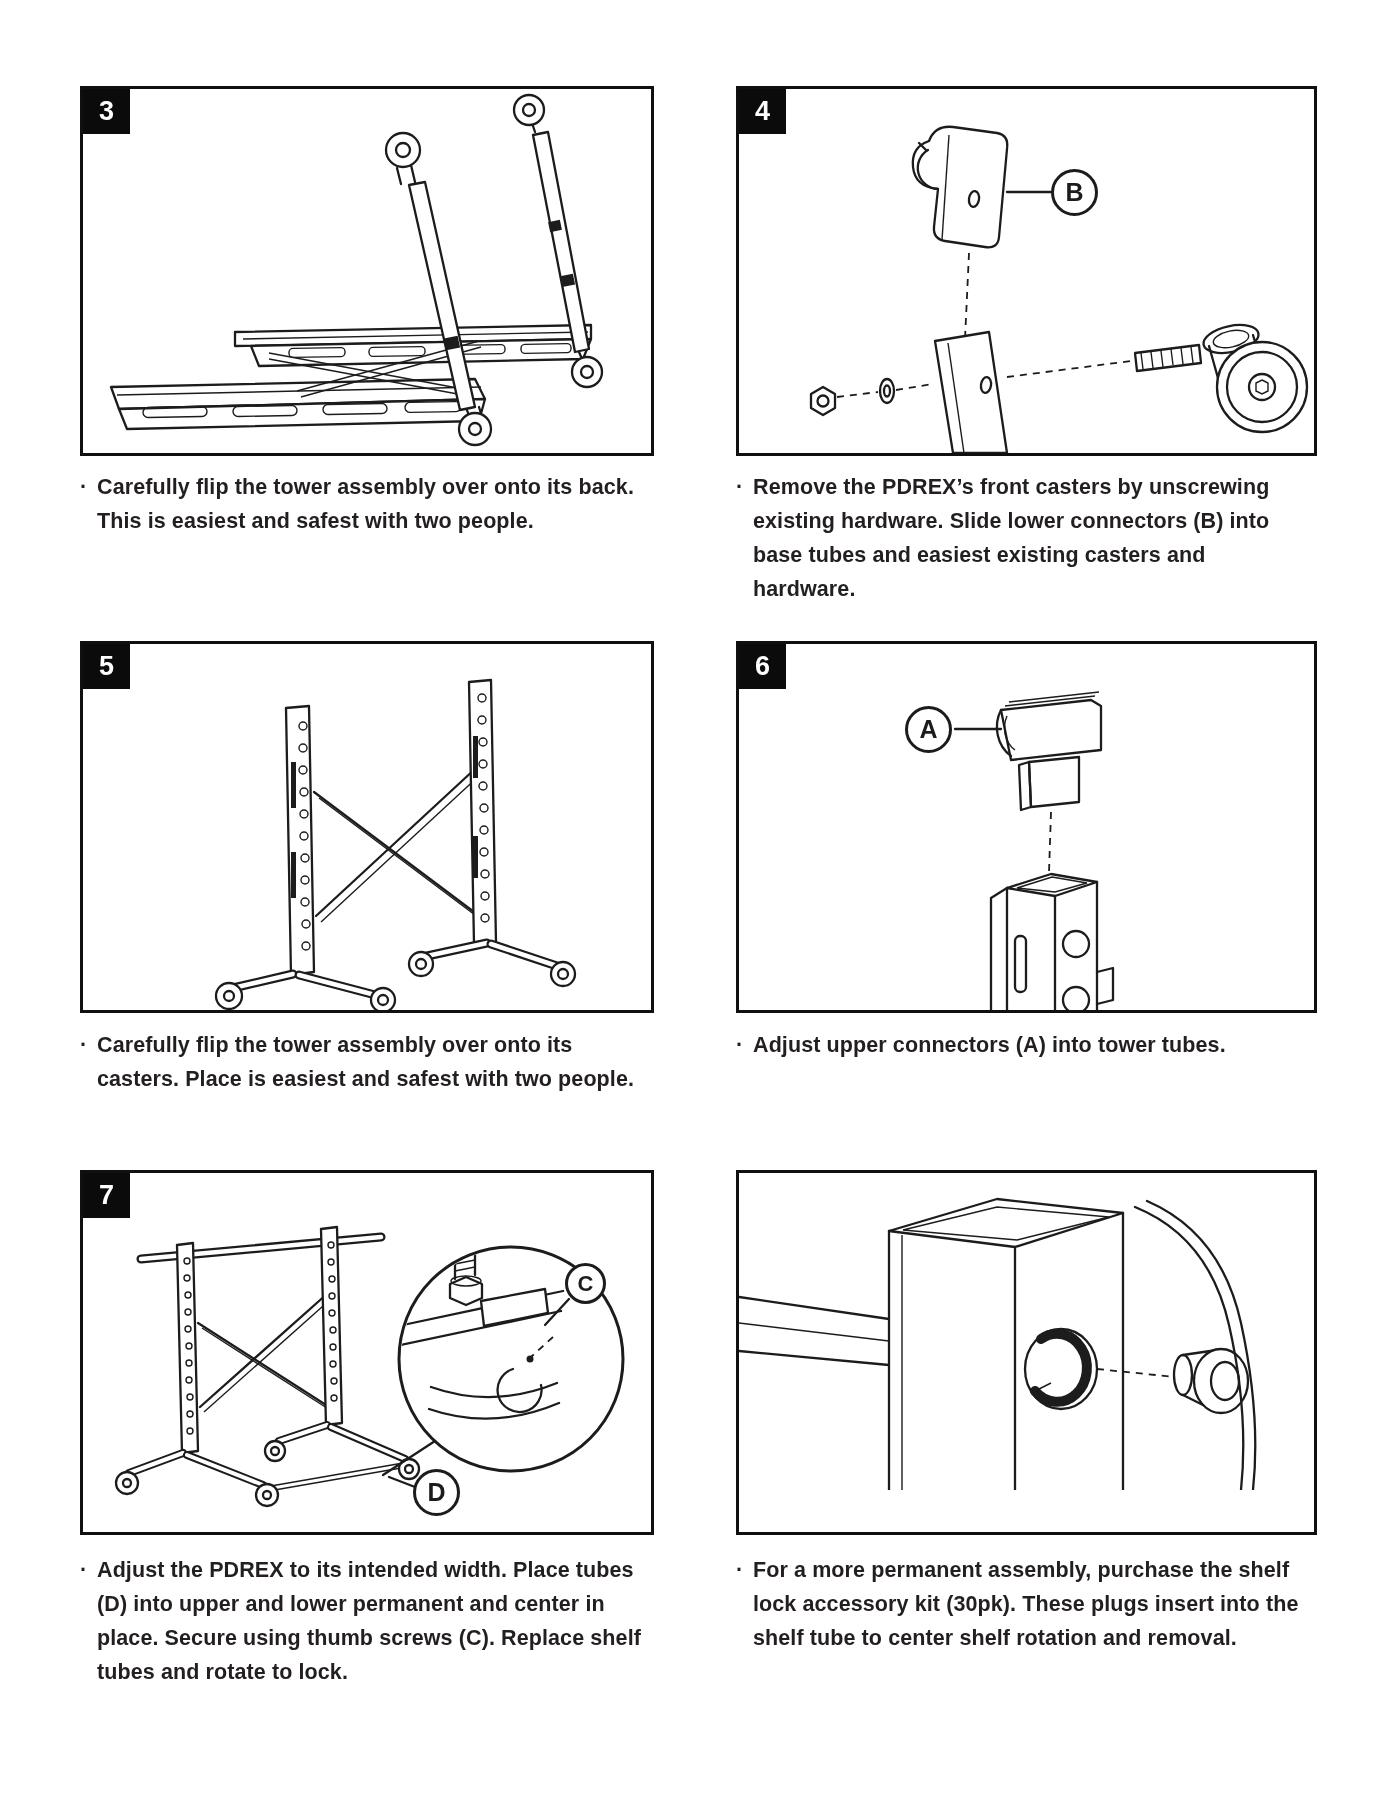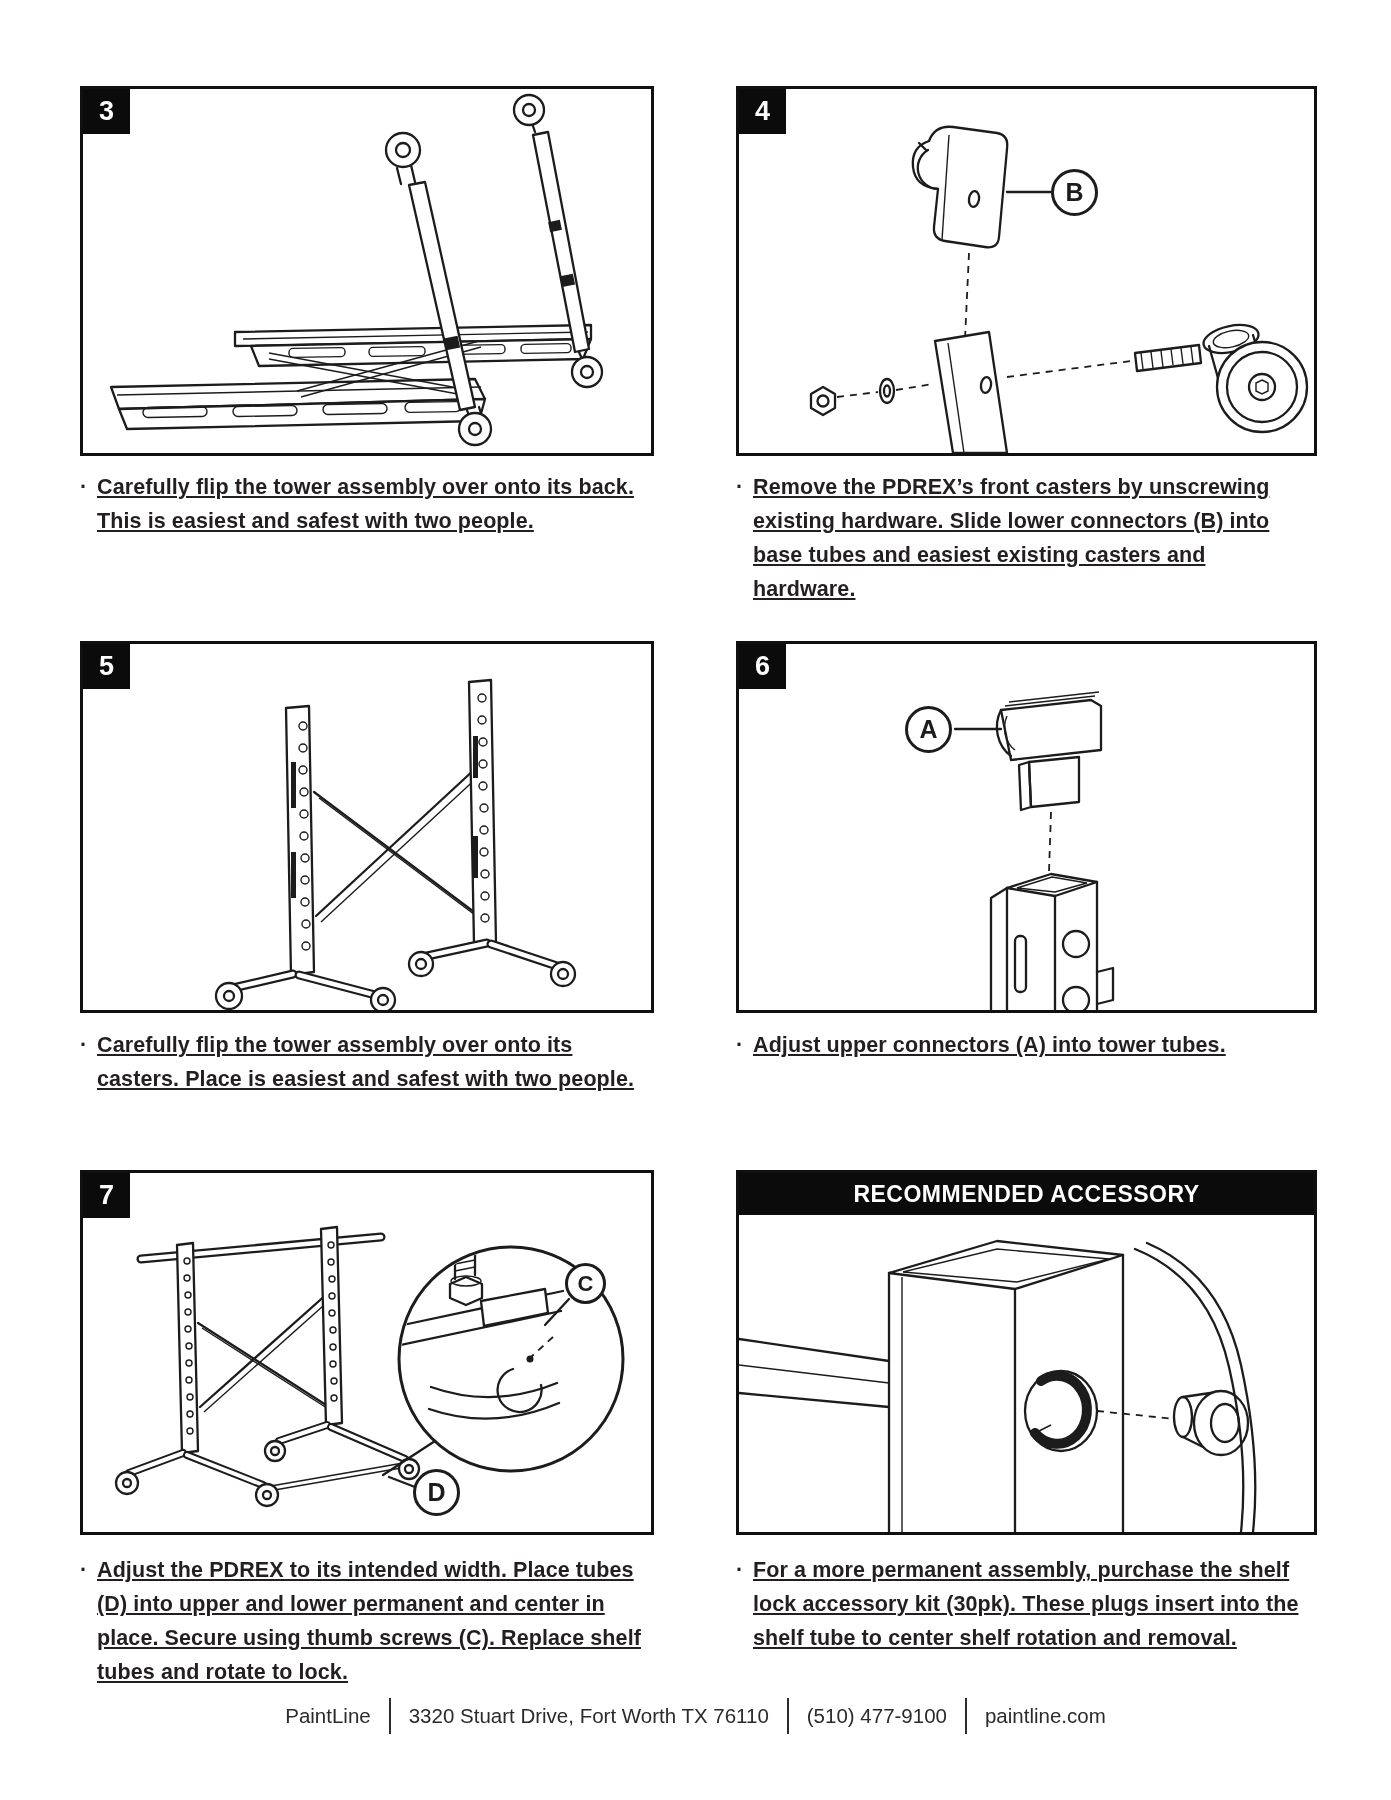--- a/index.html
+++ b/index.html
@@ -5,21 +5,21 @@
   html,body{margin:0;padding:0;background:#e8e8e8;}
   .page{position:relative;width:1391px;height:1800px;background:#ffffff;overflow:hidden;
         font-family:"Liberation Sans",sans-serif;color:#231f20;}
   .panel{position:absolute;border:3px solid #101010;background:#fff;box-sizing:border-box;}
   .badge{position:absolute;top:0;left:0;width:47px;height:45px;background:#0b0b0b;color:#fff;
          font-size:27px;font-weight:700;display:flex;align-items:center;justify-content:center;z-index:3;}
   .acc-header{height:42px;background:#0b0b0b;color:#fff;font-size:23px;font-weight:700;
          display:flex;align-items:center;justify-content:center;letter-spacing:.5px;}
   .cap{position:absolute;display:flex;font-size:21.5px;line-height:34px;font-weight:700;letter-spacing:.1px;}
   .cap .bullet{width:17px;flex:none;}
-  .cap .cap-text{flex:1;text-decoration:underline;}
+  .cap .cap-text{flex:1;}
   .lbl{position:absolute;box-sizing:border-box;border:3px solid #1c1c1c;border-radius:50%;background:#fff;
        display:flex;align-items:center;justify-content:center;font-weight:700;color:#1c1c1c;z-index:2;}
   .lbl-46{width:47px;height:47px;font-size:25px;}
   .lbl-40{width:41px;height:41px;font-size:22px;}
   .footer{position:absolute;top:1698px;left:0;width:100%;display:flex;justify-content:center;
           align-items:center;font-size:20.5px;font-weight:400;color:#2b2b2b;}
   .footer .sep{width:2px;height:36px;background:#2b2b2b;margin:0 18px;}
   svg{display:block;}
   .ln{fill:none;stroke:#1c1c1c;stroke-width:2.3;stroke-linejoin:round;stroke-linecap:round;}
   .thin{fill:none;stroke:#1c1c1c;stroke-width:1.4;}
@@ -313,21 +313,20 @@
         <path class="ln" d="M346 236 Q410 258 476 230"></path>
         <path class="ln" d="M430 196 a22 22 0 1 0 28 16"></path>
         <line class="dash" x1="470" y1="164" x2="448" y2="184"></line>
         <circle class="filld" cx="447" cy="186" r="3.5"></circle>
       </g>
       <line class="ln" x1="486" y1="126" x2="462" y2="152"></line>
     </svg>
   </div>
 
   <div class="panel" style="left:736px;top:1170px;width:581px;height:365px;">
-    <div class="acc-header">RECOMMENDED ACCESSORY</div>
     <svg width="575" height="317" viewBox="0 0 575 317">
 
       <line class="ln" x1="0" y1="124" x2="150" y2="146"></line>
       <line class="ln" x1="0" y1="178" x2="150" y2="192"></line>
       <line class="thin" x1="0" y1="150" x2="150" y2="168"></line>
 
       <polygon class="ln fillw" points="150,58 258,26 384,40 276,74"></polygon>
       <polygon class="thin" points="164,57 258,34 370,44 278,67"></polygon>
       <line class="ln" x1="150" y1="58" x2="150" y2="317"></line>
       <line class="ln" x1="276" y1="74" x2="276" y2="317"></line>
@@ -353,23 +352,14 @@
   <div class="cap" style="left:80px;top:1553px;width:566px;">
     <span class="bullet">·</span>
     <span class="cap-text">Adjust the PDREX to its intended width. Place tubes (D) into upper and lower permanent and center in place. Secure using thumb screws (C). Replace shelf tubes and rotate to lock.</span>
   </div>
 
   <div class="cap" style="left:736px;top:1553px;width:576px;">
     <span class="bullet">·</span>
     <span class="cap-text">For a more permanent assembly, purchase the shelf lock accessory kit (30pk). These plugs insert into the shelf tube to center shelf rotation and removal.</span>
   </div>
 
-  <div class="footer">
-    <span>PaintLine</span>
-    <span class="sep"></span>
-    <span>3320 Stuart Drive, Fort Worth TX 76110</span>
-    <span class="sep"></span>
-    <span>(510) 477-9100</span>
-    <span class="sep"></span>
-    <span>paintline.com</span>
-  </div>
 
 </div>
 
 </body></html>

